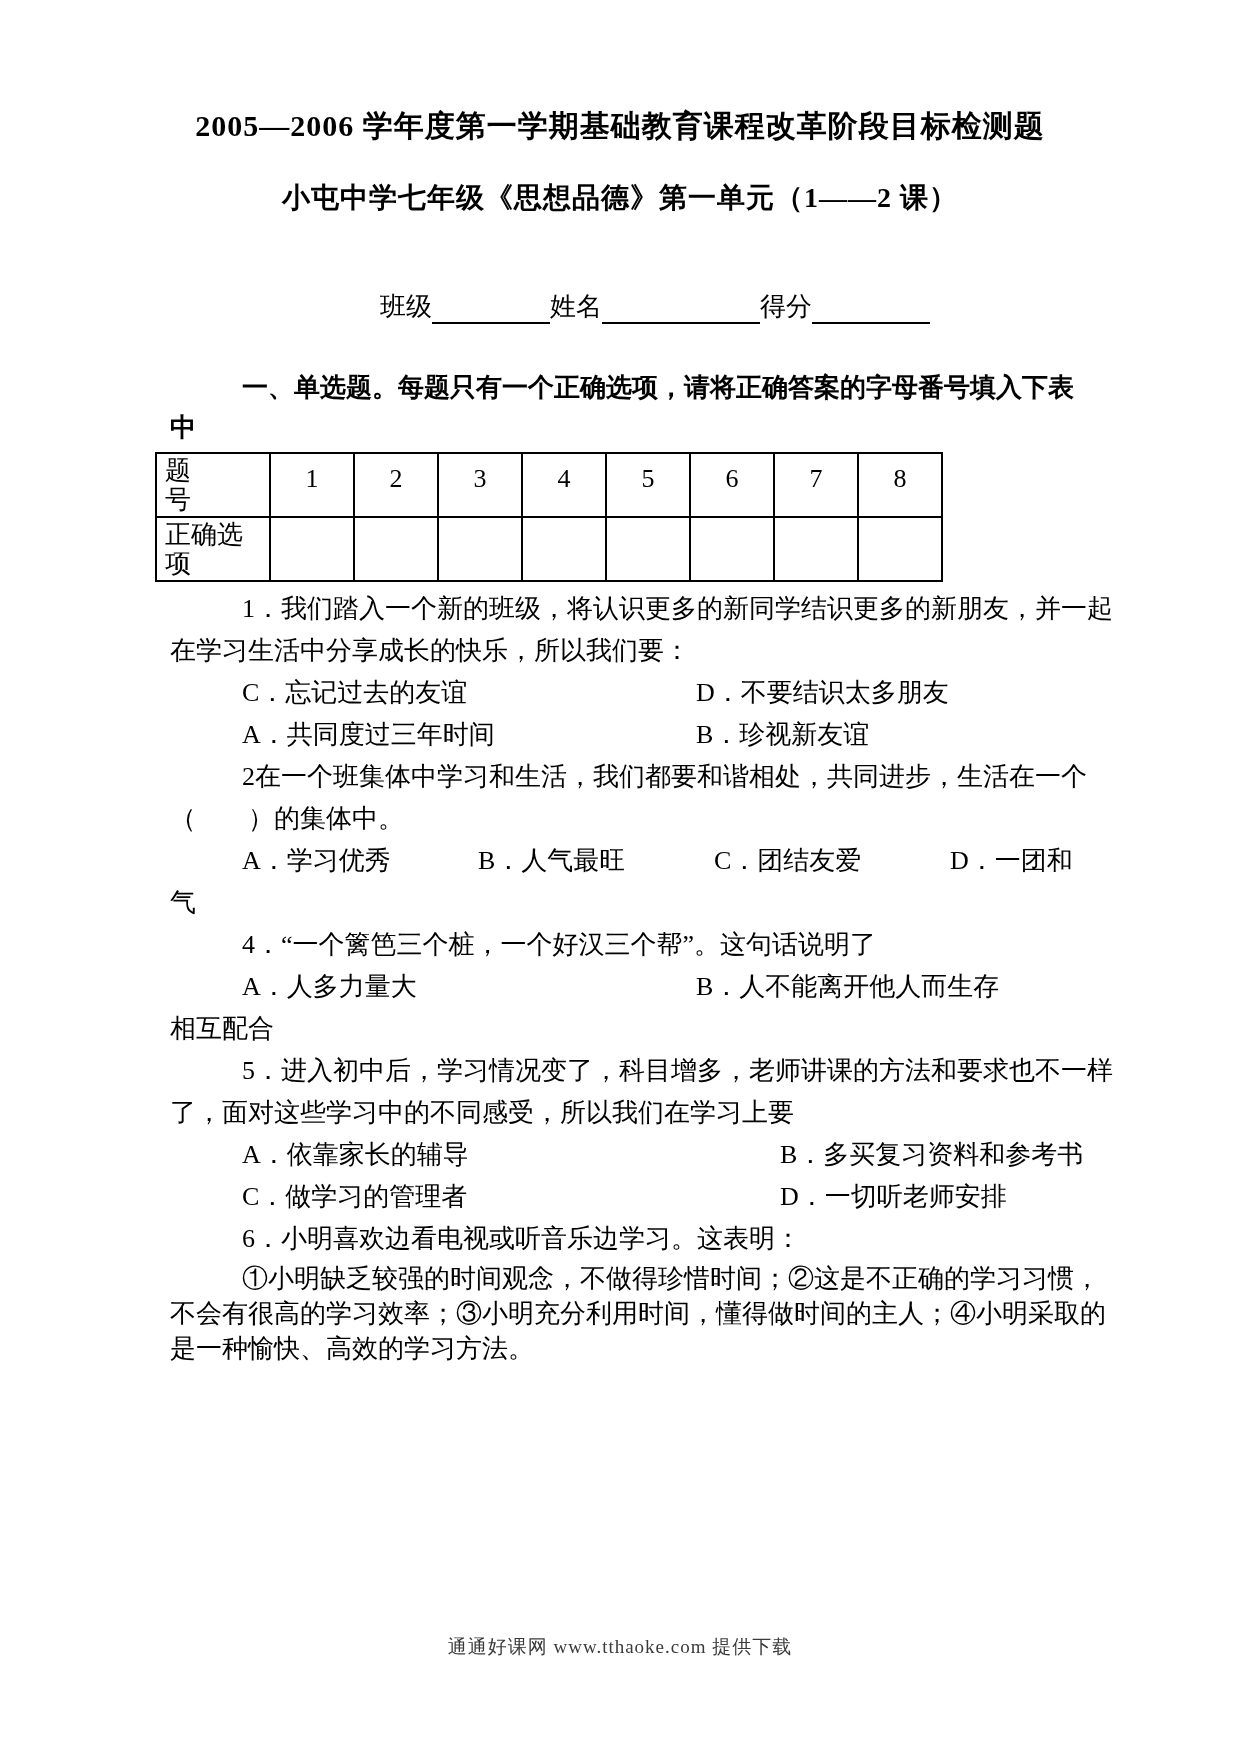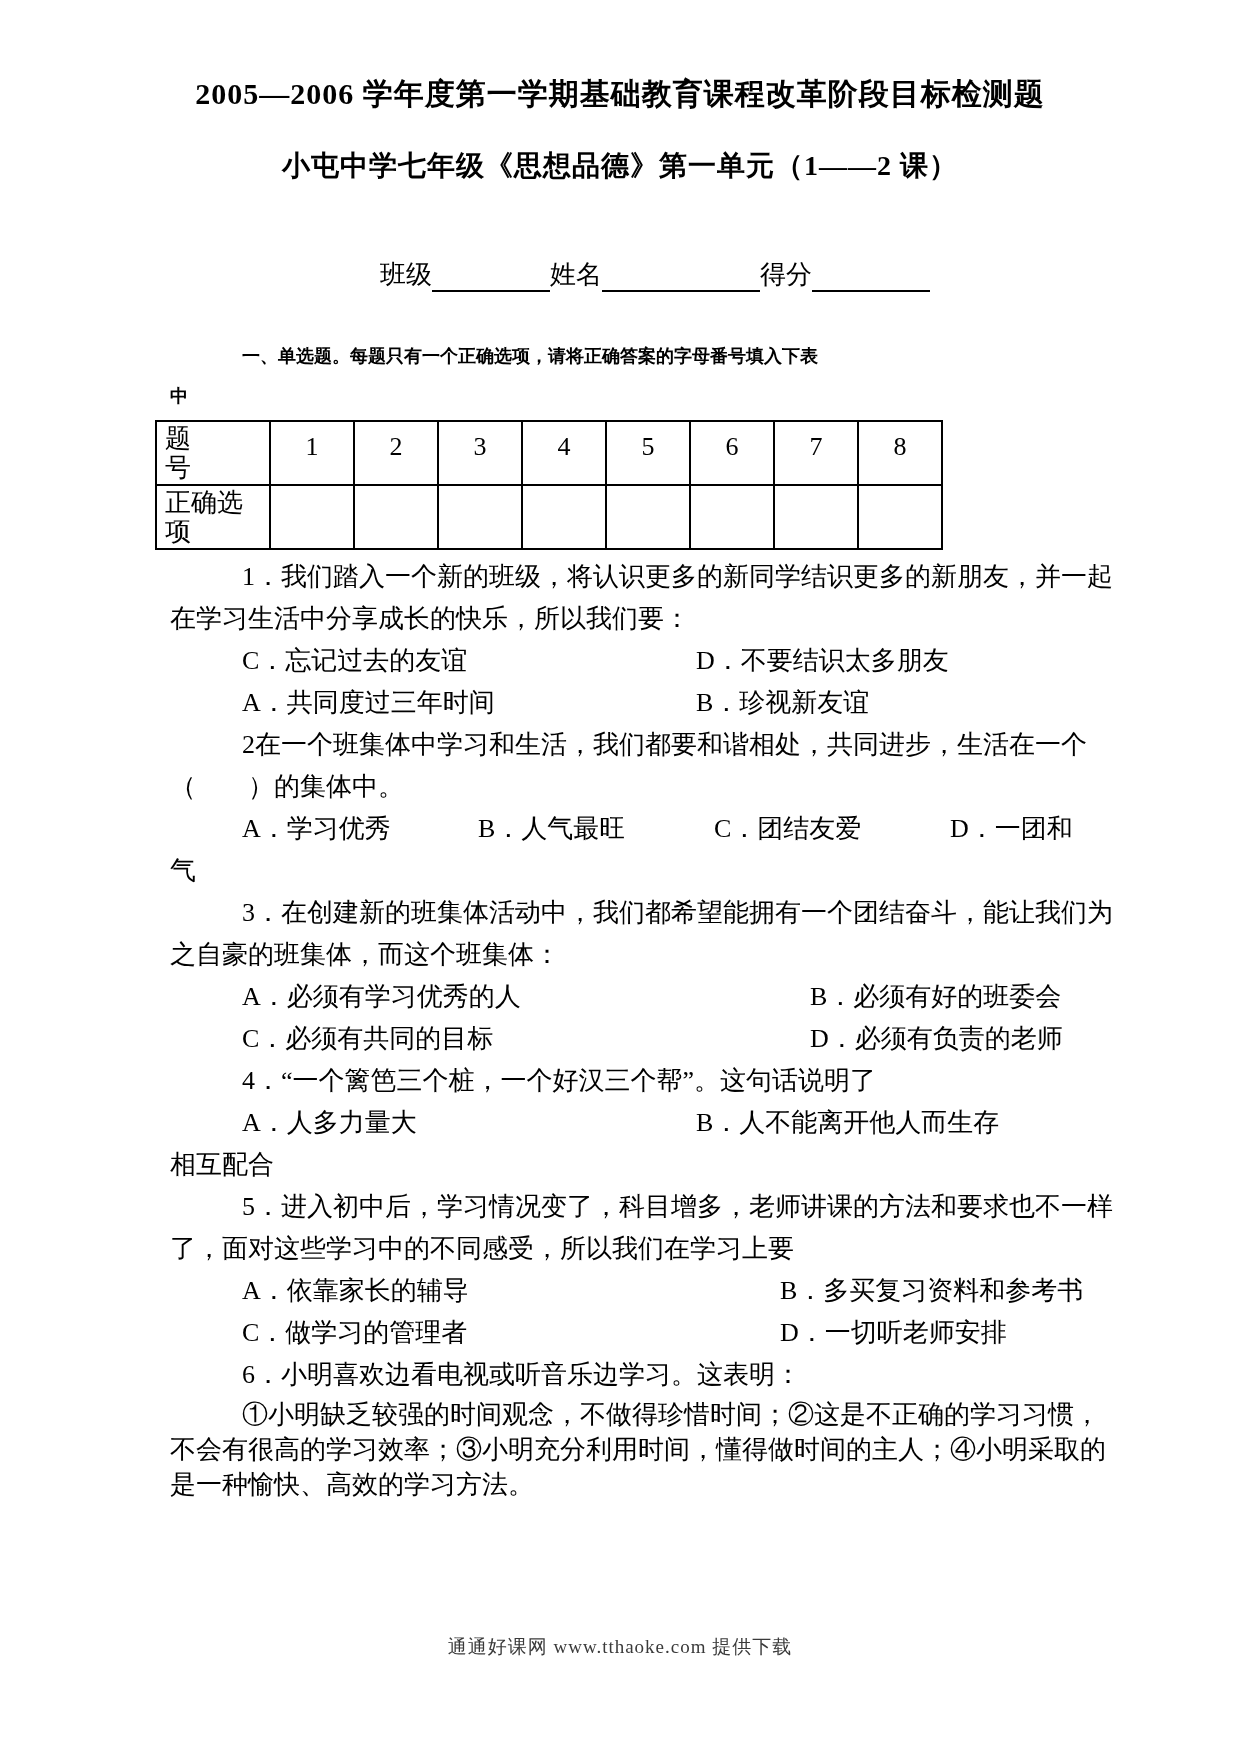--- a/index.html
+++ b/index.html
@@ -6,21 +6,21 @@
   .page{
     position:relative;
     width:1240px;height:1754px;
     margin:0 auto;
     background:#ffffff;
     font-family:"Liberation Serif","DejaVu Serif",serif;
     color:#000;
     overflow:hidden;
   }
   .title1{
-    padding-top:74px;
+    padding-top:106px;
     text-align:center;
     font-size:30px;
     font-weight:bold;
     letter-spacing:1px;
   }
   .title2{
     margin-top:32px;
     text-align:center;
     font-size:28px;
     font-weight:bold;
@@ -39,21 +39,21 @@
   .u3{width:118px;}
   .content{
     margin-left:170px;
     width:950px;
     font-size:26px;
     line-height:42px;
   }
   .sec-heading{
     margin-top:44px;
     font-weight:bold;
-    font-size:18px;
+    font-size:26px;
     line-height:40px;
   }
   .sec-heading .l1{padding-left:72px;}
   .answer-table{
     border-collapse:collapse;
     margin-top:4px;
     margin-left:-15px;
     table-layout:fixed;
   }
   .answer-table td{
@@ -168,29 +168,20 @@
 
       <div class="q">
         <div class="q-line">2在一个班集体中学习和生活，我们都要和谐相处，共同进步，生活在一个</div>
         <div class="q-line-flush">（　　）的集体中。</div>
         <div class="opt4">
           <span class="o">A．学习优秀</span><span class="o">B．人气最旺</span><span class="o">C．团结友爱</span><span>D．一团和</span>
         </div>
         <div class="q-line-flush">气</div>
       </div>
 
-      <div class="q">
-        <div class="q-text">3．在创建新的班集体活动中，我们都希望能拥有一个团结奋斗，能让我们为之自豪的班集体，而这个班集体：</div>
-        <div class="opt2">
-          <span class="left wB">A．必须有学习优秀的人</span><span>B．必须有好的班委会</span>
-        </div>
-        <div class="opt2">
-          <span class="left wB">C．必须有共同的目标</span><span>D．必须有负责的老师</span>
-        </div>
-      </div>
 
       <div class="q">
         <div class="q-text">4．“一个篱笆三个桩，一个好汉三个帮”。这句话说明了</div>
         <div class="opt2">
           <span class="left wA">A．人多力量大</span><span>B．人不能离开他人而生存</span>
         </div>
         <div class="q-line-flush">相互配合</div>
       </div>
 
       <div class="q">

